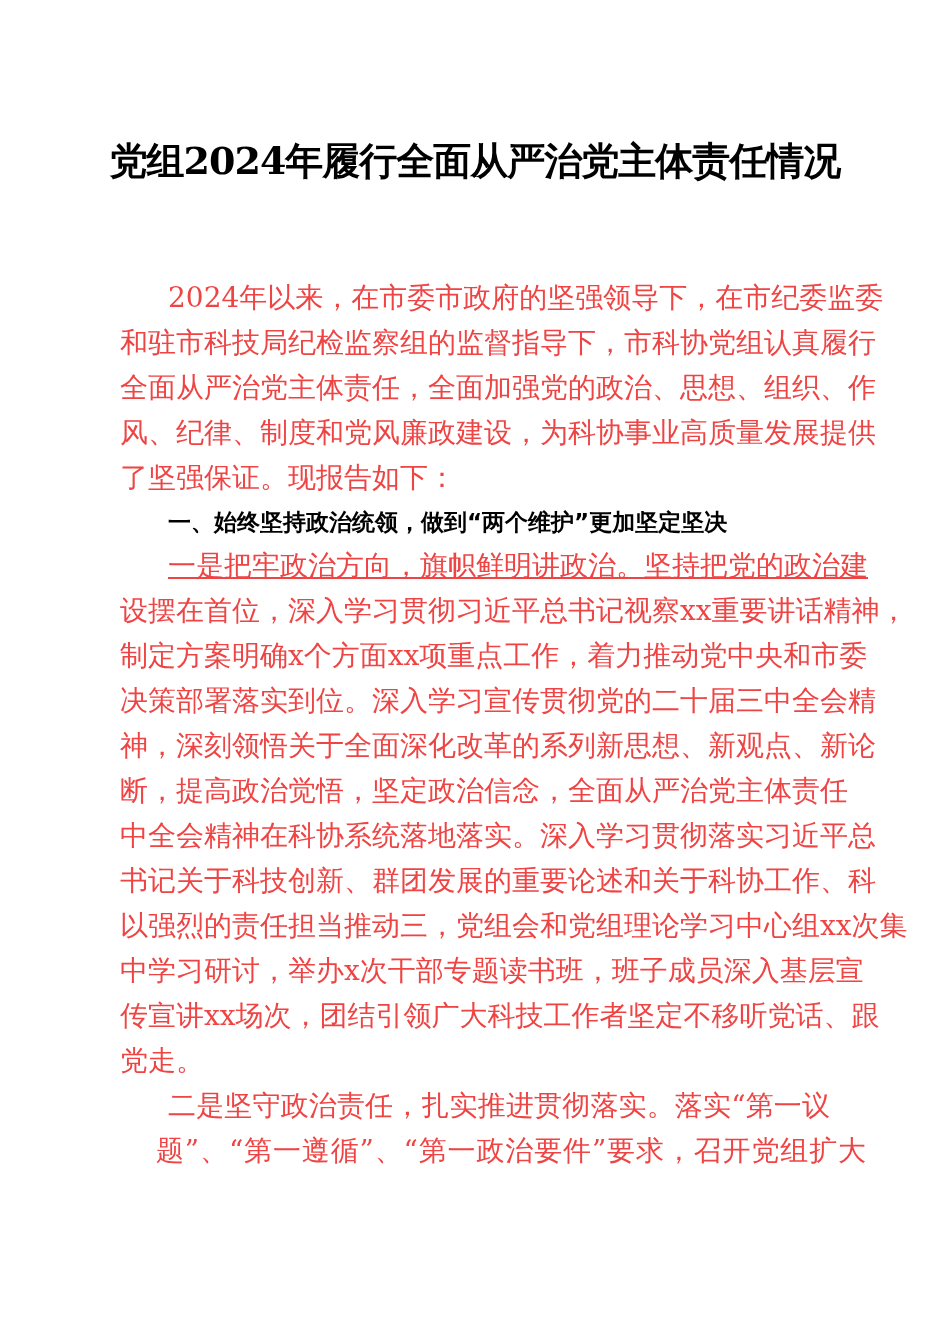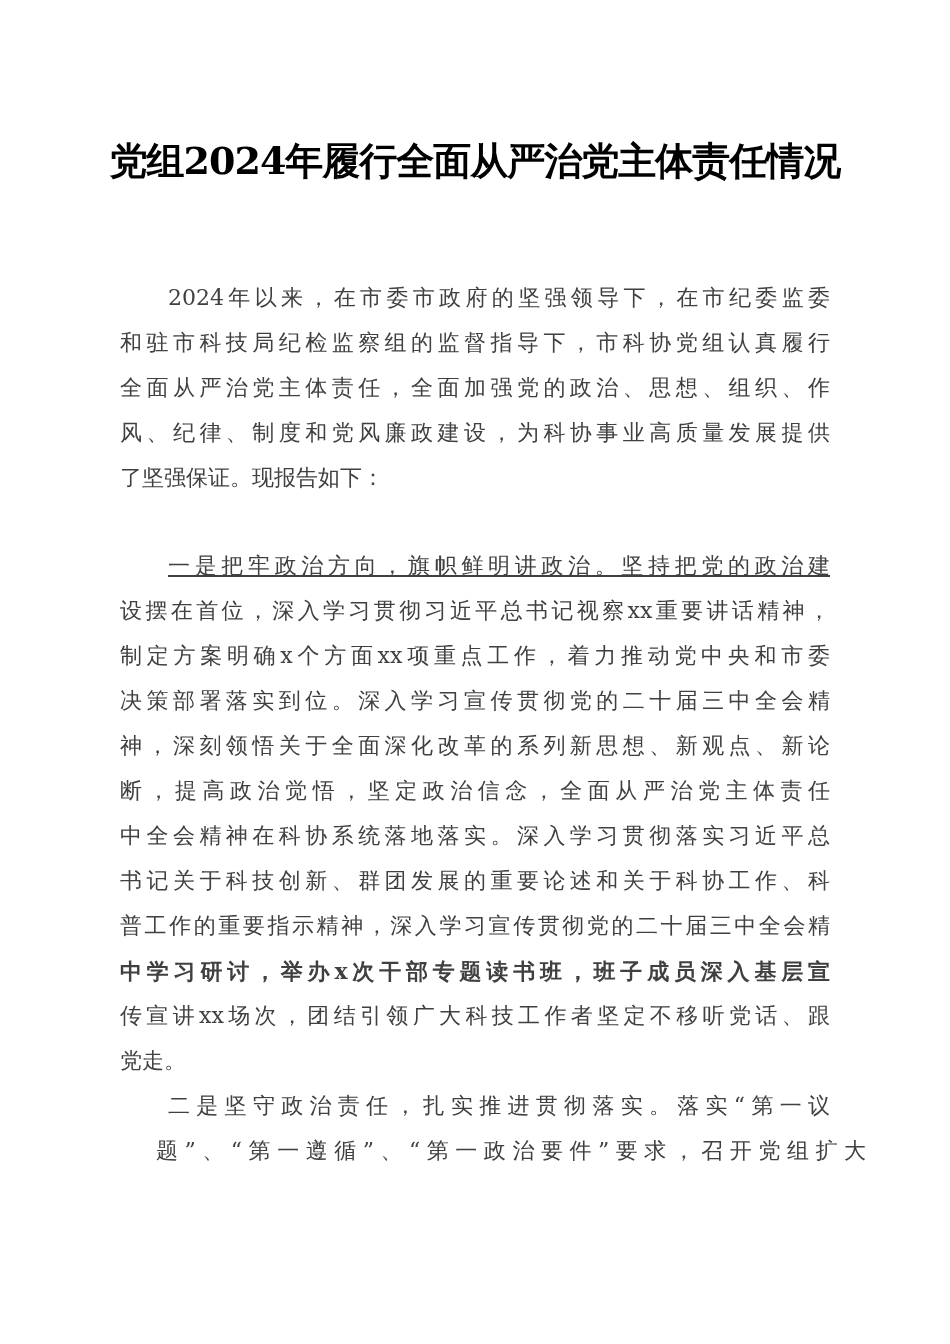--- a/index.html
+++ b/index.html
@@ -7,21 +7,21 @@
     .page { position: absolute; left: 0; top: 0; width: 950px; height: 1344px; background: #ffffff; }
     .title {
       position: absolute; left: 100px; width: 750px; text-align: center;
       font-family: "DejaVu Serif", "Liberation Serif", serif;
       font-weight: bold; font-size: 38px; color: #000; white-space: nowrap;
       letter-spacing: -1px;
     }
     .line {
       position: absolute; left: 120px; width: 710px;
       font-family: "DejaVu Serif", "Liberation Serif", serif;
-      font-size: 22px; color: #404040; white-space: nowrap;
+      font-size: 28px; color: #ef4444; white-space: nowrap;
       text-align: justify; text-align-last: justify;
       line-height: 30px;
     }
     .line.indent { left: 168px; width: 662px; }
     .line.last { text-align-last: left; }
     .heading {
       position: absolute; left: 168px; width: 680px;
       font-family: "DejaVu Sans", "Liberation Sans", sans-serif;
       font-weight: bold; font-size: 23px; color: #000; white-space: nowrap;
       line-height: 30px;
@@ -35,32 +35,33 @@
   <div class="title" style="top:136px;">党组2024年履行全面从严治党主体责任情况</div>
 
   <div>
     <div class="line indent" style="top:283px;">2024年以来，在市委市政府的坚强领导下，在市纪委监委</div>
     <div class="line" style="top:328px;">和驻市科技局纪检监察组的监督指导下，市科协党组认真履行</div>
     <div class="line" style="top:373px;">全面从严治党主体责任，全面加强党的政治、思想、组织、作</div>
     <div class="line" style="top:418px;">风、纪律、制度和党风廉政建设，为科协事业高质量发展提供</div>
     <div class="line last" style="top:463px;">了坚强保证。现报告如下：</div>
   </div>
 
+  <div class="heading" style="top:507px;">一、始终坚持政治统领，做到“两个维护”更加坚定坚决</div>
 
   <div>
     <div class="line indent" style="top:551px;text-decoration:underline;">一是把牢政治方向，旗帜鲜明讲政治。坚持把党的政治建</div>
     <div class="line" style="top:596px;">设摆在首位，深入学习贯彻习近平总书记视察xx重要讲话精神，</div>
     <div class="line" style="top:641px;">制定方案明确x个方面xx项重点工作，着力推动党中央和市委</div>
     <div class="line" style="top:686px;">决策部署落实到位。深入学习宣传贯彻党的二十届三中全会精</div>
     <div class="line" style="top:731px;">神，深刻领悟关于全面深化改革的系列新思想、新观点、新论</div>
     <div class="line" style="top:776px;">断，提高政治觉悟，坚定政治信念，全面从严治党主体责任</div>
     <div class="line" style="top:821px;">中全会精神在科协系统落地落实。深入学习贯彻落实习近平总</div>
     <div class="line" style="top:866px;">书记关于科技创新、群团发展的重要论述和关于科协工作、科</div>
-    <div class="line" style="top:911px;">普工作的重要指示精神，深入学习宣传贯彻党的二十届三中全会精</div>
-    <div class="line" style="top:956px;font-weight:bold;">中学习研讨，举办x次干部专题读书班，班子成员深入基层宣</div>
+    <div class="line" style="top:911px;">以强烈的责任担当推动三，党组会和党组理论学习中心组xx次集</div>
+    <div class="line" style="top:956px;">中学习研讨，举办x次干部专题读书班，班子成员深入基层宣</div>
     <div class="line" style="top:1001px;">传宣讲xx场次，团结引领广大科技工作者坚定不移听党话、跟</div>
     <div class="line last" style="top:1046px;">党走。</div>
   </div>
 
   <div>
     <div class="line indent" style="top:1091px;">二是坚守政治责任，扎实推进贯彻落实。落实“第一议</div>
     <div class="line" style="top:1136px;margin-left:36px;">题”、“第一遵循”、“第一政治要件”要求，召开党组扩大</div>
   </div>
 
 </div>

